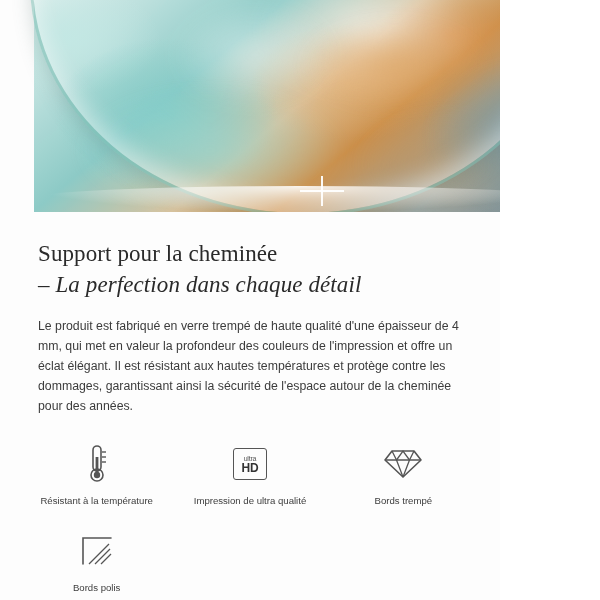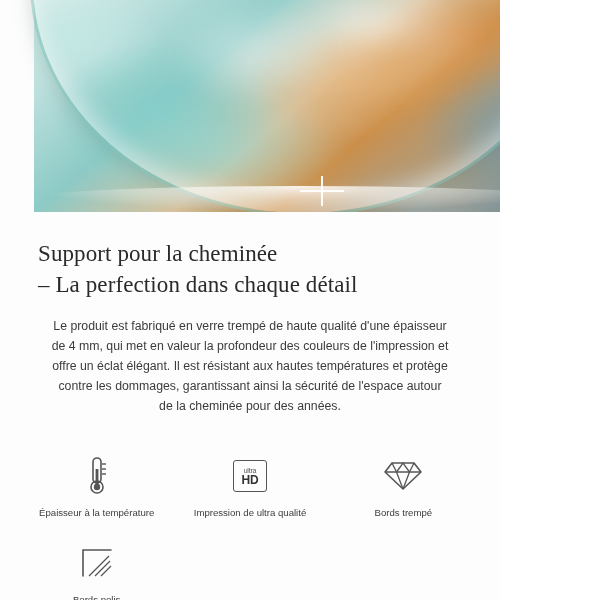--- a/index.html
+++ b/index.html
@@ -113,28 +113,27 @@
   }
   .headline {
     font-family: "Liberation Serif", serif;
     font-size: 23px;
     line-height: 31px;
     color: #2a2a2a;
     font-weight: 400;
     margin: 0 0 16px 0;
     letter-spacing: 0.1px;
   }
-  .headline .line2 { display: block; }
+  .headline .line2 { display: block; font-style: italic; }
   .desc {
     font-size: 12.3px;
     line-height: 20px;
     color: #3c3c3c;
-    margin: 12px;
+    margin: 0;
     max-width: 525px;
-    text-align: center;
   }
 
   
   .features {
     display: grid;
     grid-template-columns: repeat(3, 1fr);
     row-gap: 10px;
     padding: 22px 20px 0 20px;
   }
   .feature {
@@ -207,21 +206,21 @@
         <svg width="26" height="42" viewBox="0 0 26 42">
           <rect x="9" y="3" width="8" height="25" rx="4" fill="none" stroke="#555" stroke-width="1.6"></rect>
           <circle cx="13" cy="32" r="6" fill="none" stroke="#555" stroke-width="1.6"></circle>
           <circle cx="13" cy="32" r="3.2" fill="#555"></circle>
           <rect x="11.6" y="14" width="2.8" height="16" fill="#555"></rect>
           <line x1="18" y1="9" x2="22" y2="9" stroke="#555" stroke-width="1.4"></line>
           <line x1="18" y1="14" x2="22" y2="14" stroke="#555" stroke-width="1.4"></line>
           <line x1="18" y1="19" x2="22" y2="19" stroke="#555" stroke-width="1.4"></line>
         </svg>
       </div>
-      <div class="feature-label">Épaisseur à la température</div>
+      <div class="feature-label">Résistant à la température</div>
     </div>
 
     <div class="feature">
       <div class="feature-icon">
         <div class="hd-badge">
           <span class="t1">ultra</span>
           <span class="t2">HD</span>
         </div>
       </div>
       <div class="feature-label">Impression de ultra qualité</div>

